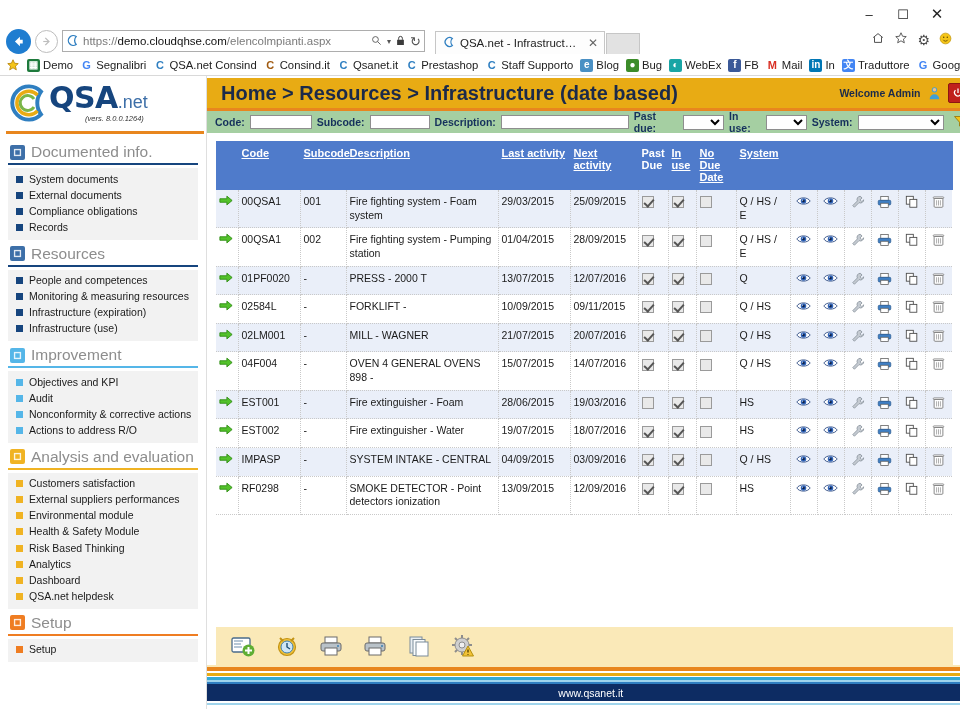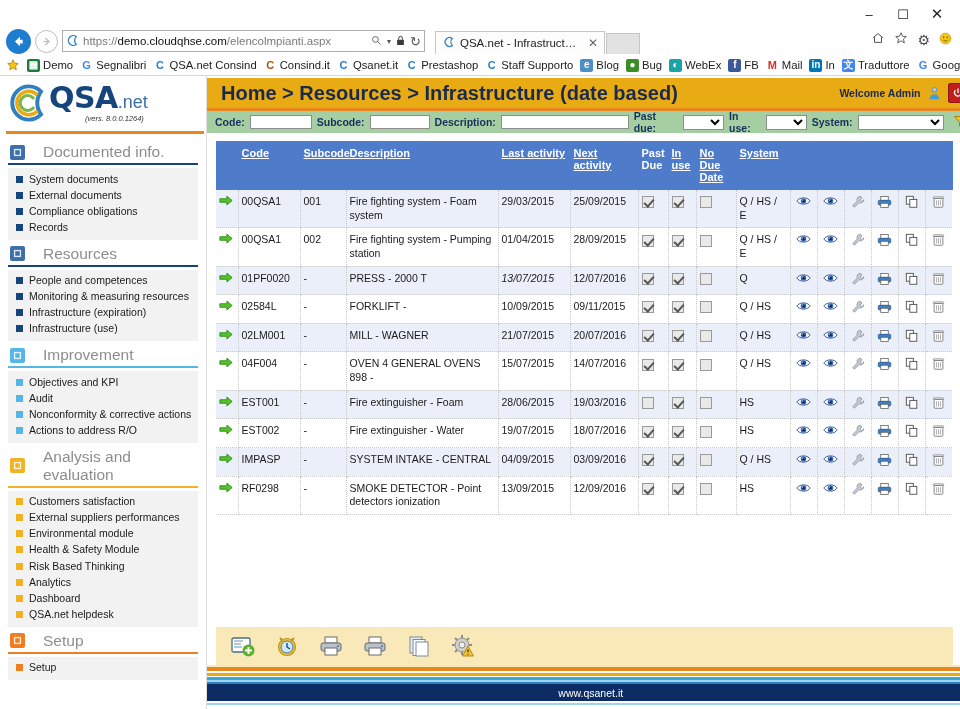--- a/index.html
+++ b/index.html
@@ -120,21 +120,21 @@
     font-family: "DejaVu Sans", sans-serif;
   }
   .logo-net { font-size: 18px; color: #3d6fa8; font-weight: normal; }
   .logo-vers {
     font-size: 7.5px; color: #333; font-style: italic;
     text-align: right; margin-top: 1px; padding-right: 4px;
   }
   #orangerule { height: 3px; background: #e8861e; margin: 0 2px 0 6px; }
   #menu { padding: 4px 8px 0 8px; }
   .sec-head {
-    display: flex; align-items: center; gap: 18px;
+    display: flex; align-items: center; gap: 6px;
     padding: 5px 0 2px 2px;
   }
   .sec-ico {
     width: 15px; height: 15px; flex: none; border-radius: 2px;
     display: inline-flex; align-items: center; justify-content: center;
     font-size: 9px; color: #fff;
   }
   .sec-title {
     font-size: 15.5px; color: #8d8d8d; font-weight: normal;
     font-family: "Liberation Sans", sans-serif;
@@ -732,21 +732,21 @@
                     <rect x="1" y="2.2" width="12" height="1.8" rx="0.8" fill="#fff" stroke="#777" stroke-width="0.9"></rect>
                   </svg></span></td>
             </tr>
             <tr class="alt">
               <td><span class="arrow-ico"><svg width="14" height="11" viewBox="0 0 16 12">
                     <path d="M1 4 H9 V1 L15 6 L9 11 V8 H1 Z" fill="#53c22b" stroke="#2e8b12" stroke-width="1"></path>
                   </svg></span></td>
               <td>01PF0020</td>
               <td>-</td>
               <td>PRESS - 2000 T</td>
-              <td style="white-space: nowrap; font-style: italic;">13/07/2015</td>
+              <td style="white-space: nowrap;">13/07/2015</td>
               <td style="white-space: nowrap;">12/07/2016</td>
               <td><span class="cb on"></span></td>
               <td><span class="cb on"></span></td>
               <td><span class="cb"></span></td>
               <td>Q</td>
               <td class="act"><span class="ico"><svg width="15" height="12" viewBox="0 0 18 13">
                     <path d="M1 6.5 C4 1.5, 14 1.5, 17 6.5 C14 11.5, 4 11.5, 1 6.5 Z" fill="#fff" stroke="#1f3f7a" stroke-width="1"></path>
                     <circle cx="9" cy="6.5" r="3.3" fill="#2f63b8"></circle>
                     <circle cx="9" cy="6.5" r="1.5" fill="#0d1f44"></circle>
                     <circle cx="7.9" cy="5.4" r="0.8" fill="#cfe0fa"></circle>

